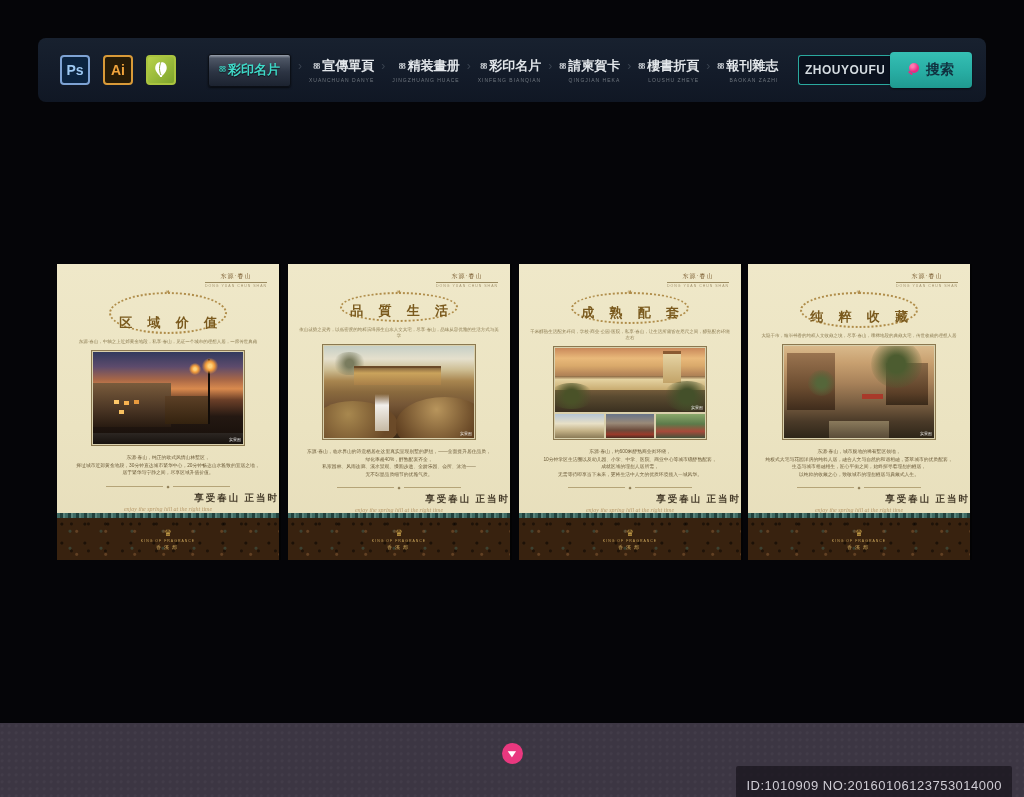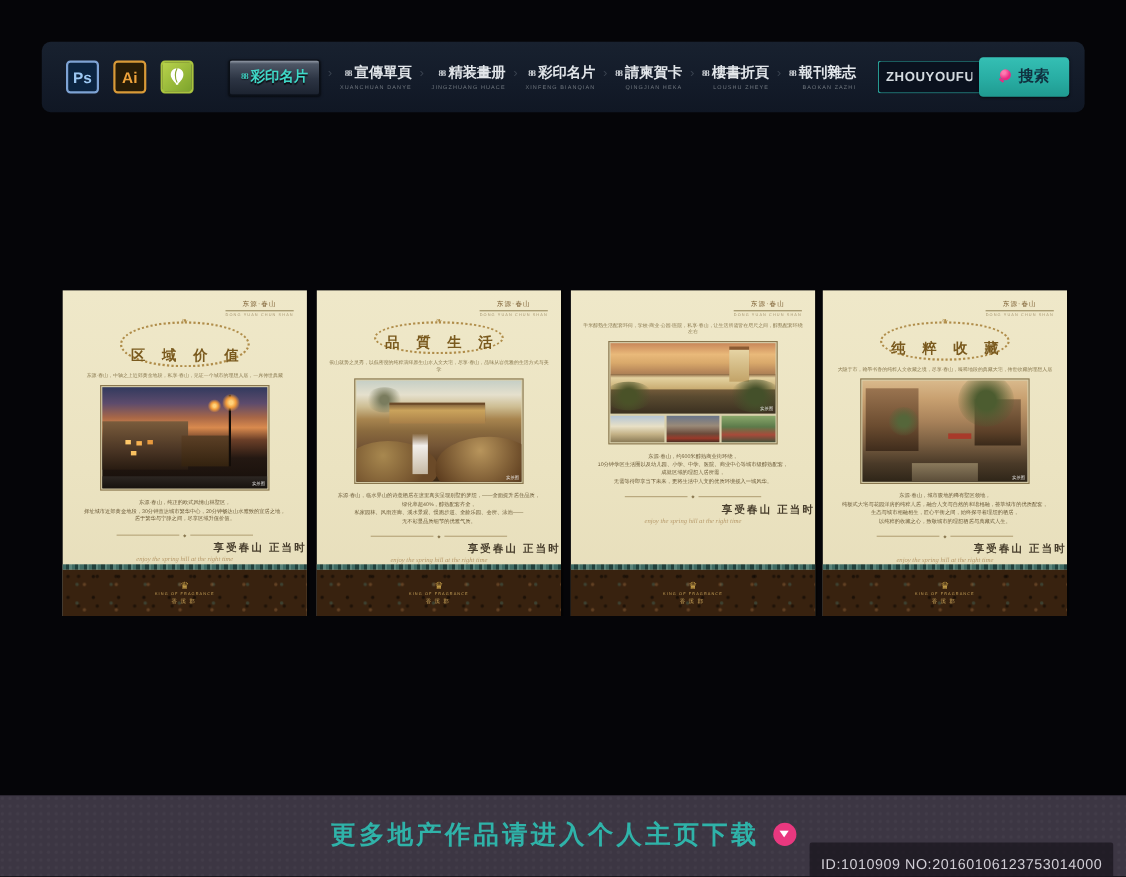--- a/index.html
+++ b/index.html
@@ -324,20 +324,23 @@
         <div class="emblem-cn">香溪郡</div>
       </div>
     </div>
   </div>
 
   <div class="panel p3" style="left:519px">
     <div class="p-logo">
       <div class="p-logo-cn">东源·春山</div>
       <div class="p-logo-en">DONG YUAN CHUN SHAN</div>
     </div>
+    <div class="wreath">
+      <div class="p-title">成 熟 配 套</div>
+    </div>
     <div class="p-intro">千米醇熟生活配套环伺，学校·商业·公园·医院，私享·春山，让生活所需皆在咫尺之间，醇熟配套环绕左右</div>
     <div class="photo-wrap">
       <div class="photo scene3">
         <div class="s3-band"></div>
         <div class="s3-tower"></div>
         <div class="s3-treeL"></div>
         <div class="s3-treeR"></div>
         <span class="photo-caption">实景图</span>
       </div>
       <div class="thumbs">
@@ -407,21 +410,20 @@
       <div class="p-brown">
         <div class="emblem-icon">♛</div>
         <div class="emblem-en">KING OF FRAGRANCE</div>
         <div class="emblem-cn">香溪郡</div>
       </div>
     </div>
   </div>
 
   <div class="bottom-strip">
     <div class="promo">
-      <span class="promo-text">更多地产作品请进入个人主页下载</span>
       <span class="promo-arrow">
           <span>▼</span>
         </span>
     </div>
   </div>
   <div class="idbar">
     <span>ID:1010909 NO:20160106123753014000</span>
   </div>
 
 </div>

